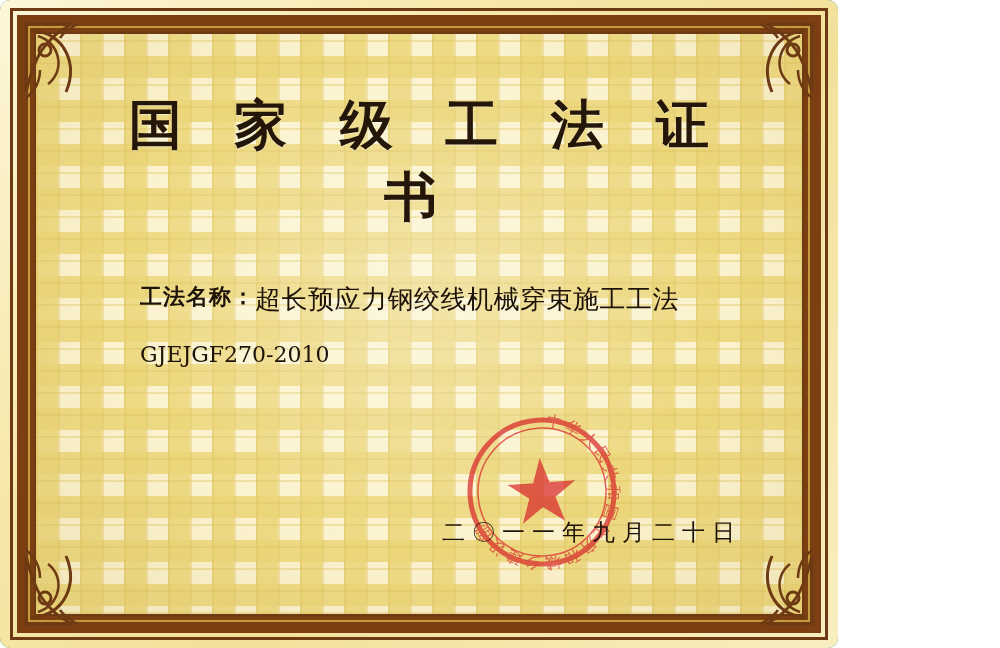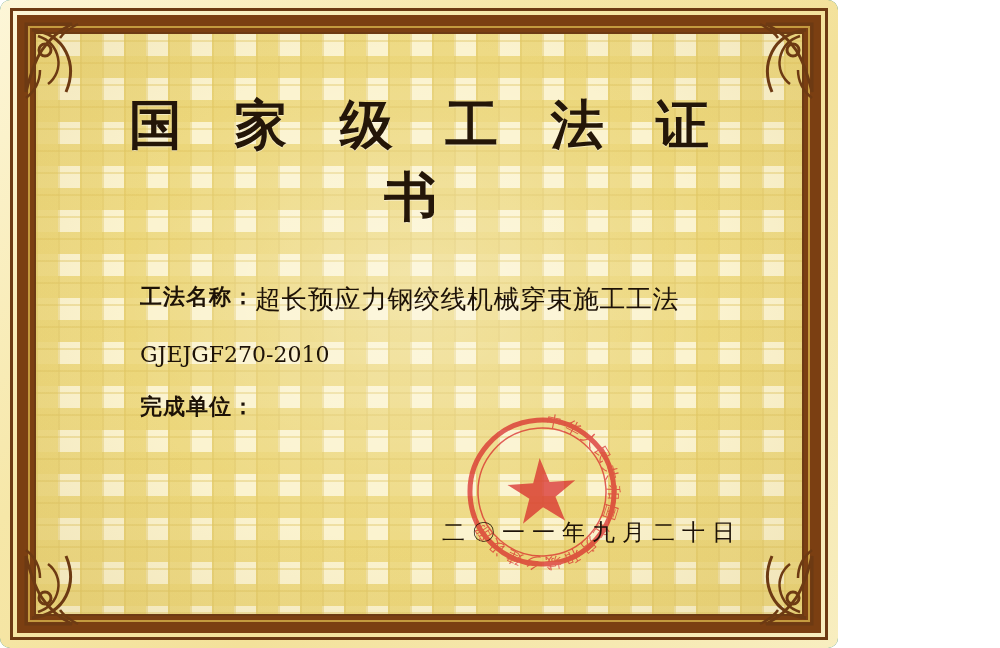--- a/index.html
+++ b/index.html
@@ -232,21 +232,20 @@
         <span class="field-label">工法名称：</span>
         <span class="field-value">超长预应力钢绞线机械穿束施工工法</span>
       </div>
 
 
       <div class="field-row">
         <span class="field-value mono">GJEJGF270-2010</span>
       </div>
 
       <div class="field-row">
-        <span class="field-label">完成单位：</span>
         <span class="gap"></span>
       </div>
 
 
     </div>
 
     <div class="seal">
       <svg viewBox="0 0 172 172" width="172" height="172">
         <defs>
           <path id="sealArc" d="M 86,86 m -66,0 a 66,66 0 1,1 132,0 a 66,66 0 1,1 -132,0"></path>

